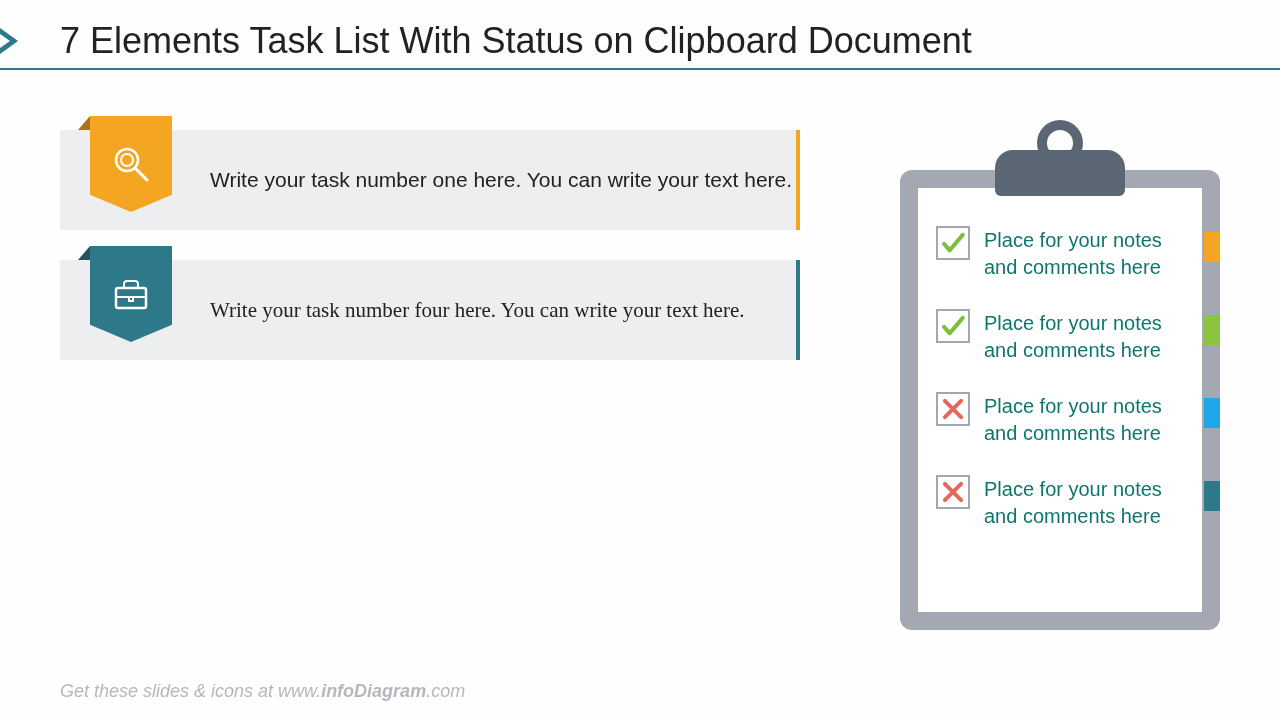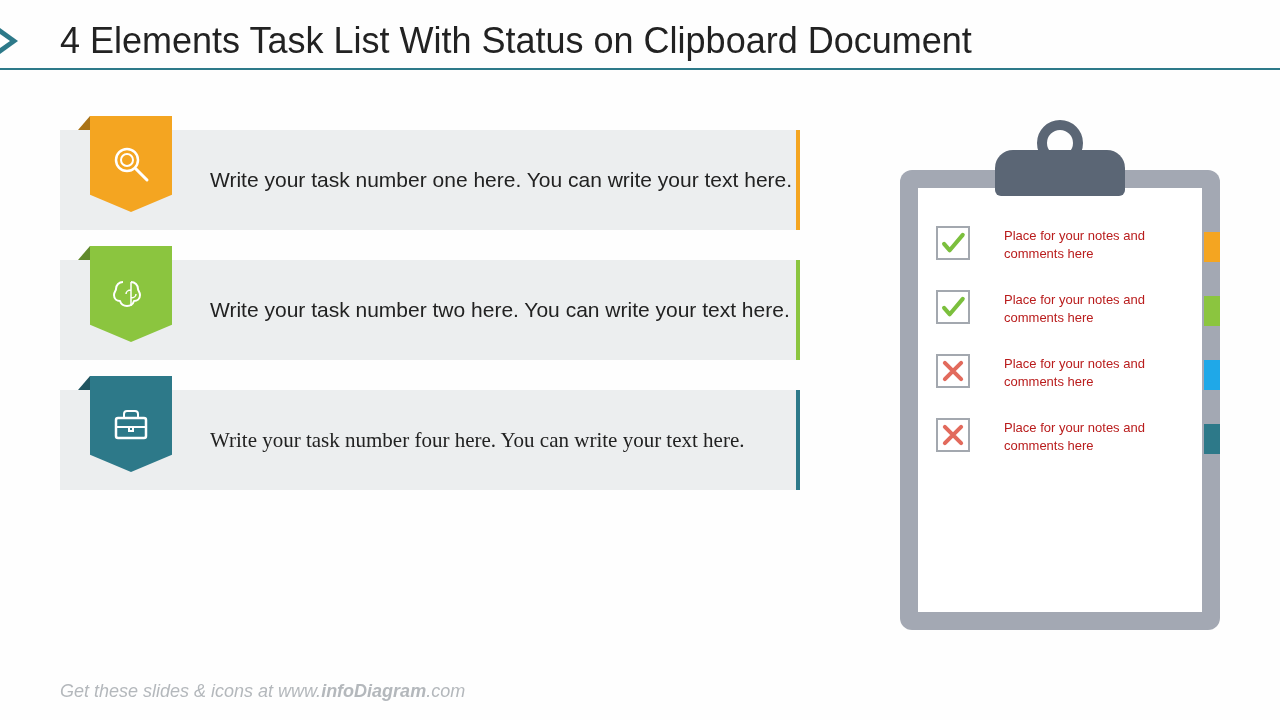--- a/index.html
+++ b/index.html
@@ -72,61 +72,50 @@
     width:100%; height:100%; background:#fff; padding:38px 16px 16px 18px;
   }
   .note{
     display:flex; align-items:flex-start; gap:14px; margin-bottom:28px;
     position:relative;
   }
   .checkbox{
     width:34px; height:34px; border:2px solid #a3a8af; flex-shrink:0;
     display:flex; align-items:center; justify-content:center;
   }
-  .note-text{ font-size:13px; color:#b91c1c; line-height:1.35; padding-top:1px;margin-left:20px; }
+  .note-text{ font-size:20px; color:#0f766e; line-height:1.35; padding-top:1px; }
   .note-tab{
     position:absolute; right:-34px; top:6px; width:16px; height:30px;
   }
   .check-svg{ width:26px; height:26px; }
   .footer{
     position:absolute; left:60px; bottom:18px;
     font-style:italic; color:#b4b8bc; font-size:18px;
   }
 </style>
 </head>
 <body>
 
 <div class="title-bar">
   <div class="title-notch"></div>
-  <div class="title">4 Elements Task List With Status on Clipboard Document</div>
+  <div class="title">7 Elements Task List With Status on Clipboard Document</div>
 </div>
 
 <div class="tasks">
     <div class="task" style="border-right-color: rgb(244, 165, 33);">
     <div class="badge">
       <div class="badge-shape" style="background:#f4a521"></div>
       <div class="badge-fold" style="background:#f4a521"></div>
       <svg viewBox="0 0 44 44">
           <circle cx="18" cy="18" r="11" fill="none" stroke="#fff" stroke-width="2.5"></circle>
           <circle cx="18" cy="18" r="6" fill="none" stroke="#fff" stroke-width="2"></circle>
           <line x1="27" y1="27" x2="38" y2="38" stroke="#fff" stroke-width="3" stroke-linecap="round"></line>
         </svg>
     </div>
     <div class="task-text">Write your task number one here. You can write your text here.</div>
-    </div>
-    <div class="task" style="border-right-color: rgb(139, 197, 63);">
-    <div class="badge">
-      <div class="badge-shape" style="background:#8bc53f"></div>
-      <div class="badge-fold" style="background:#8bc53f"></div>
-      <svg viewBox="0 0 44 44">
-          <path d="M14 10c-4 0-7 3-7 7 0 2-2 3-2 6 0 4 3 6 6 6 1 3 4 5 7 5s6-2 7-5c3 0 6-2 6-6 0-3-2-4-2-6 0-4-3-7-7-7" fill="none" stroke="#fff" stroke-width="2" stroke-linejoin="round"></path>
-          <path d="M22 10v24M22 18c-3 0-5 2-5 4M22 26c3 0 5-2 5-4" fill="none" stroke="#fff" stroke-width="1.5"></path>
-        </svg>
-    </div>
-    <div class="task-text">Write your task number two here. You can write your text here.</div>
     </div>
     <div class="task" style="border-right-color: rgb(45, 121, 137); font-family: Liberation Serif, serif;">
     <div class="badge">
       <div class="badge-shape" style="background:#2d7989"></div>
       <div class="badge-fold" style="background:#2d7989"></div>
       <svg viewBox="0 0 44 44">
           <rect x="7" y="16" width="30" height="20" rx="2" fill="none" stroke="#fff" stroke-width="2.5"></rect>
           <path d="M15 16v-4a3 3 0 013-3h8a3 3 0 013 3v4M7 25h30M20 25h4v4h-4z" fill="none" stroke="#fff" stroke-width="2"></path>
         </svg>
     </div>

